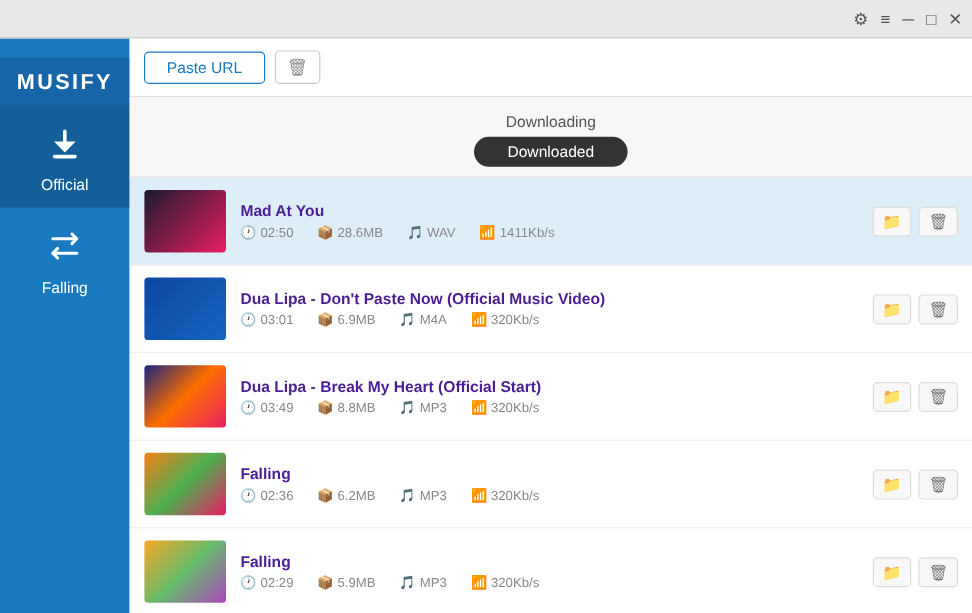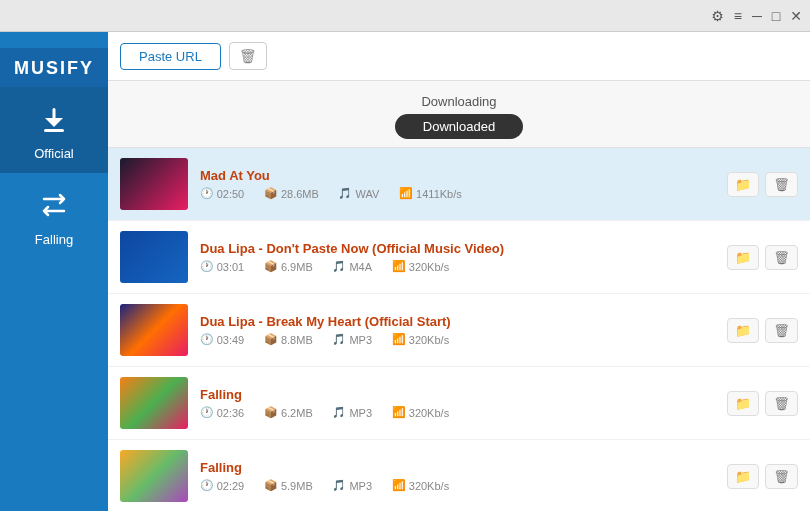--- a/index.html
+++ b/index.html
@@ -203,21 +203,21 @@
 
     .item-info {
       flex: 1;
       display: flex;
       flex-direction: column;
       gap: 4px;
     }
     .item-title {
       font-size: 13px;
       font-weight: 600;
-      color: #c2410c;
+      color: #4c1d95;
     }
     .item-meta {
       display: flex;
       gap: 20px;
       align-items: center;
     }
     .meta-val {
       font-size: 11px;
       color: #888;
       display: flex;

